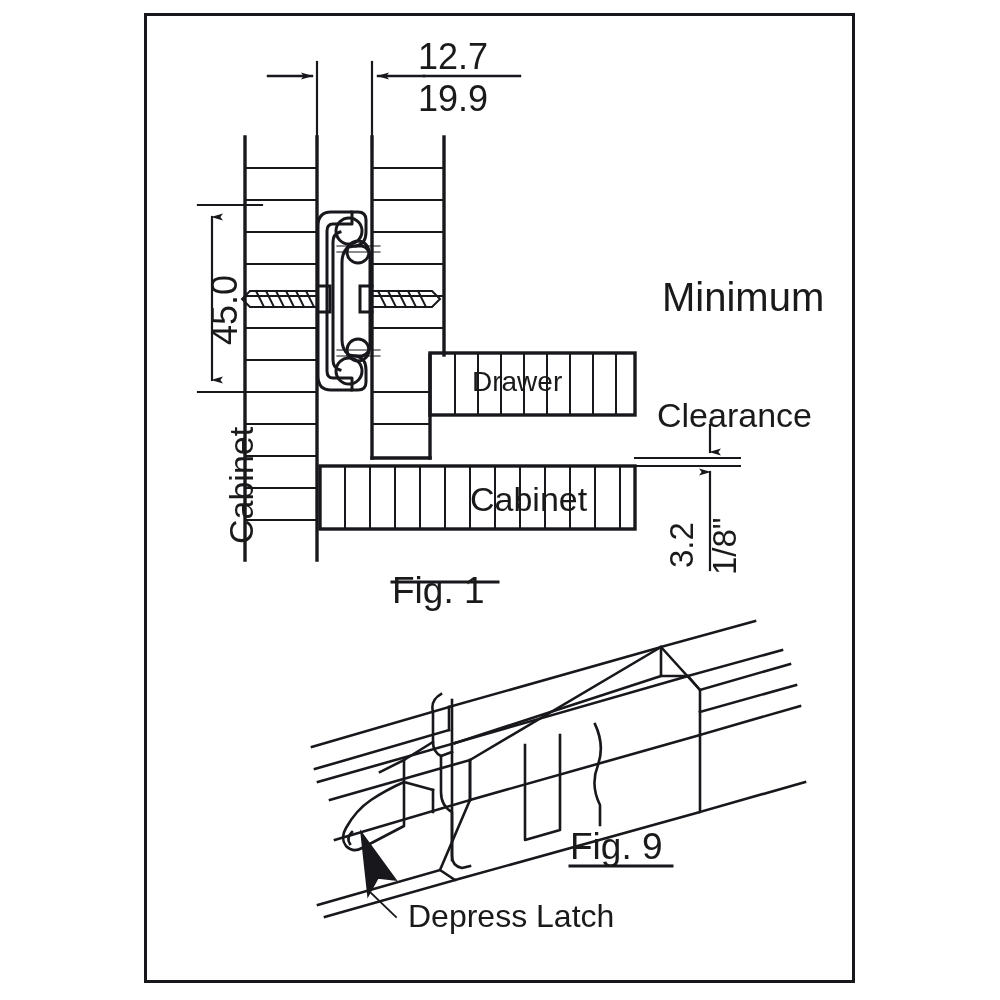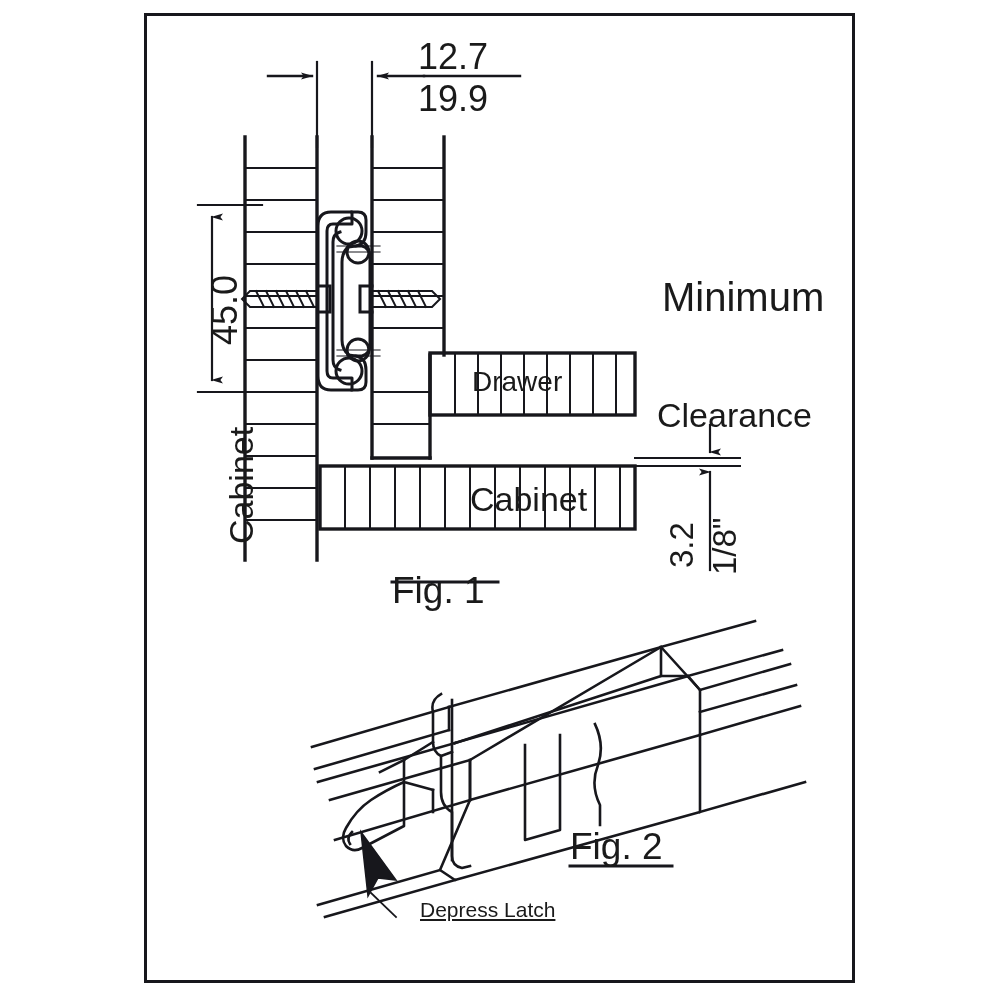--- a/index.html
+++ b/index.html
@@ -251,17 +251,17 @@
   <div class="lbl" style="left:470px;top:480px;font-size:34px;">Cabinet</div>
 
   <div class="lbl" style="left:662px;top:275px;font-size:40px;">Minimum</div>
   <div class="lbl" style="left:657px;top:369px;font-size:34px;margin-top:27px;">Clearance</div>
 
   <div class="vt" style="left:663px;top:568px;font-size:33px;transform:rotate(-90deg);">3.2</div>
   <div class="vt" style="left:706px;top:575px;font-size:33px;transform:rotate(-90deg);">1/8"</div>
 
   <div class="lbl" style="left:392px;top:570px;font-size:37px;">Fig. 1</div>
 
-  <div class="lbl" style="left:570px;top:826px;font-size:37px;">Fig. 2</div>
-
-  <div class="lbl" style="left:420px;top:898px;font-size:21px;text-decoration:underline;">Depress Latch</div>
+  <div class="lbl" style="left:570px;top:826px;font-size:37px;">Fig. 9</div>
+
+  <div class="lbl" style="left:408px;top:898px;font-size:32px;">Depress Latch</div>
 
 </div>
 
 </body></html>

